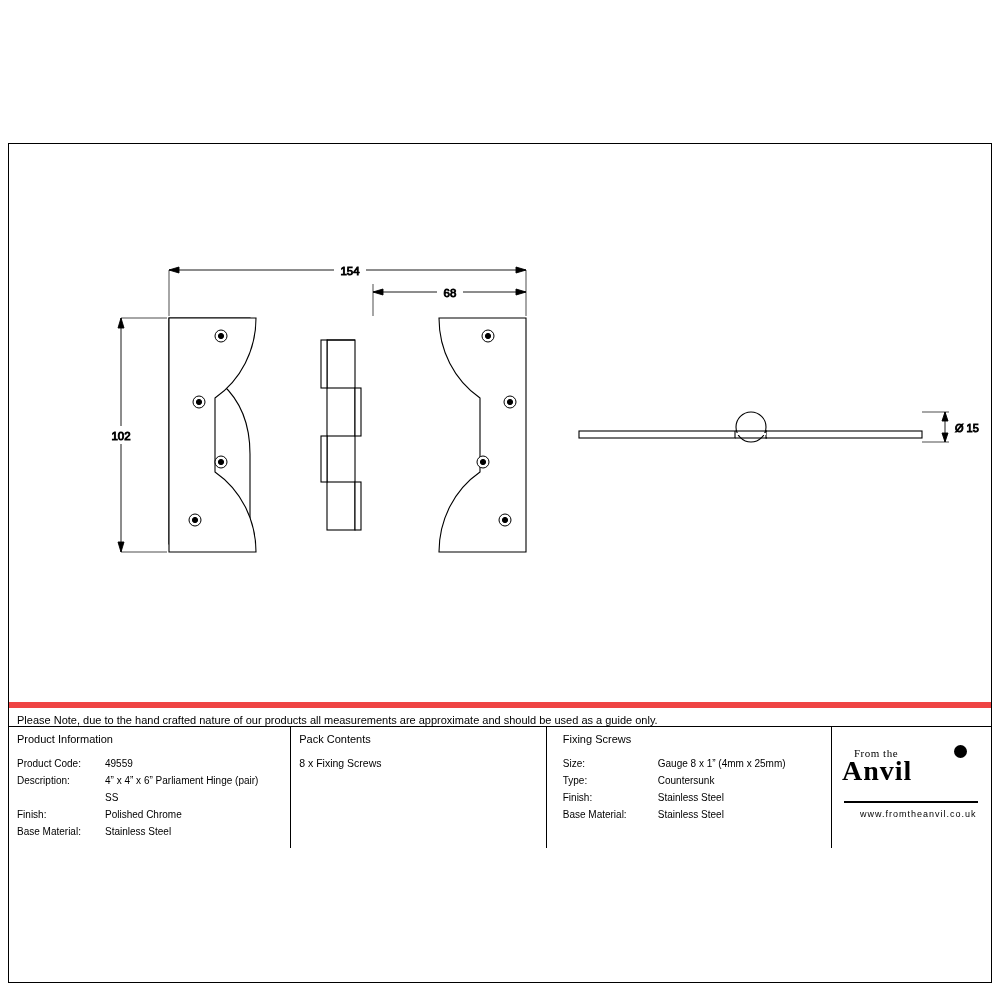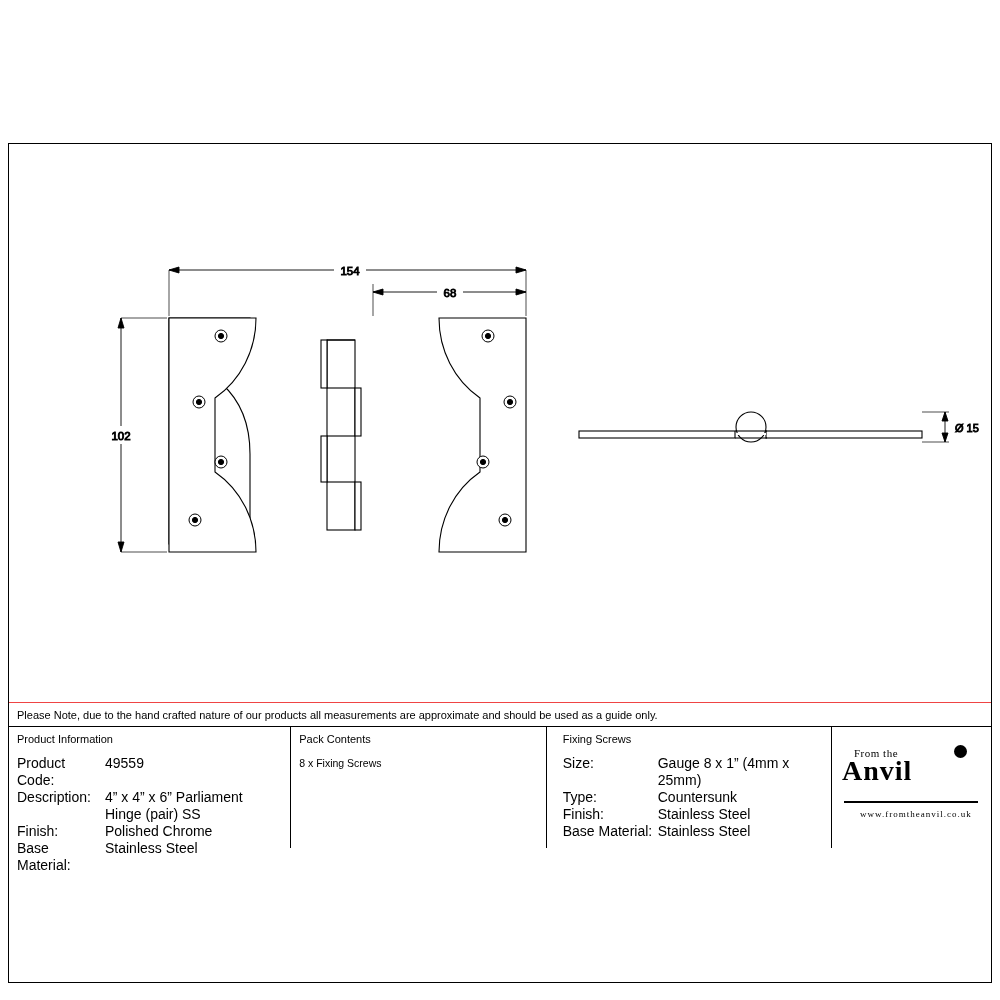--- a/index.html
+++ b/index.html
@@ -30,21 +30,21 @@
     width: 982px;
     height: 558px;
     overflow: hidden;
   }
   .note-bar {
     position: absolute;
     left: 0;
     top: 558px;
     width: 982px;
     height: 25px;
-    border-top: 1px solid #ef4444;
+    border-top: 6px solid #ef4444;
     border-bottom: 1px solid #000000;
     box-sizing: border-box;
     font-size: 11px;
     line-height: 24px;
     padding-left: 8px;
     white-space: nowrap;
   }
   .info-row {
     position: absolute;
     left: 0;
@@ -62,21 +62,21 @@
   .col-1 { width: 285px; }
   .col-2 { width: 258px; }
   .col-3 { width: 280px; margin-left: 8px; }
   .col-4 { width: 159px; border-right: none; padding: 0; }
   .col-title {
     font-size: 11px;
     margin-bottom: 10px;
   }
   .field {
     display: flex;
-    font-size: 14px;
+    font-size: 10px;
     line-height: 17px;
   }
   .field .label { width: 88px; flex: 0 0 auto; }
   .field .value { flex: 1 1 auto; }
   .col-3 .field .label { width: 95px; }
   .plain-line {
     font-size: 10.5px;
     line-height: 17px;
   }
 
@@ -102,21 +102,21 @@
     font-size: 28px;
     font-family: "Liberation Serif", serif;
     font-weight: bold;
     letter-spacing: 1px;
   }
   .logo-url {
     position: absolute;
     left: 28px;
     top: 82px;
     font-size: 9px;
-    font-family: Liberation Serif, serif;
+    font-family: Liberation Sans, sans-serif;
     letter-spacing: 1px;
   }
   .logo-dot {
     position: absolute;
     width: 13px;
     height: 13px;
     border-radius: 50%;
     background: #000;
     left: 122px;
     top: 18px;

